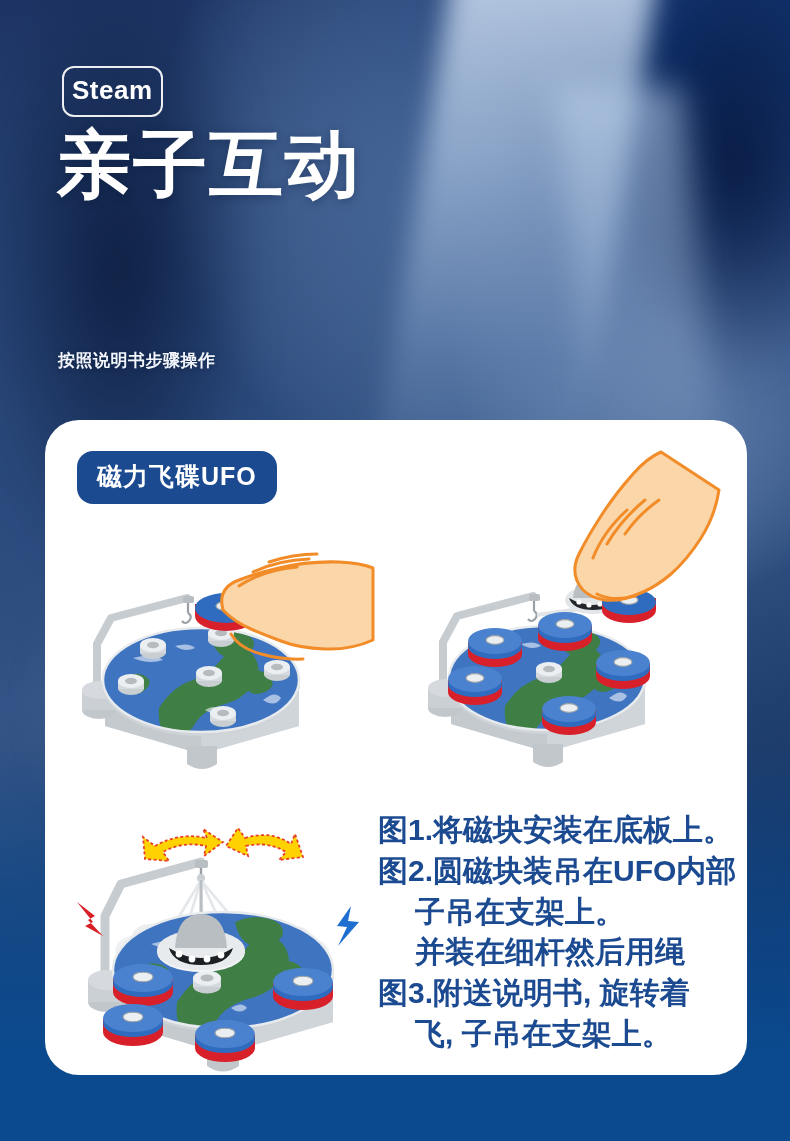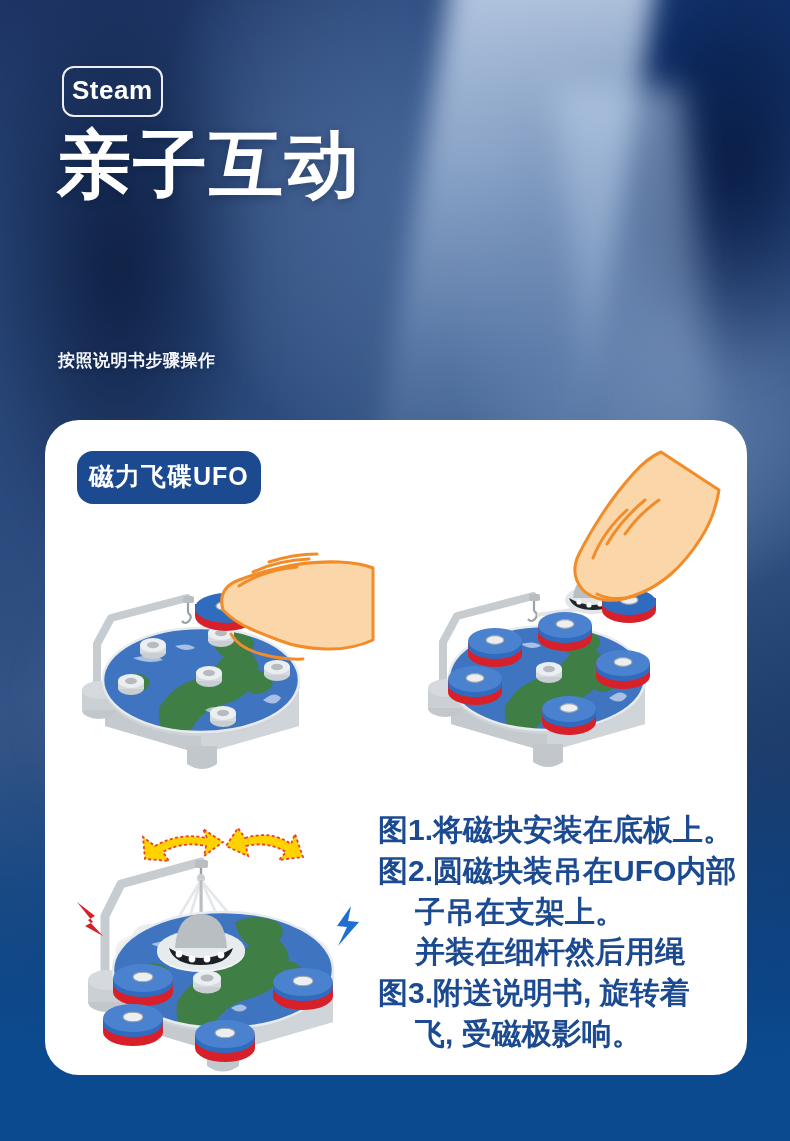--- a/index.html
+++ b/index.html
@@ -46,21 +46,21 @@
   .title.l1{top:128px;}
   .title.l2{top:216px;}
   .subtitle{position:absolute;left:58px;top:326px;color:#f2f6fc;
     font-size:17px;font-weight:bold;line-height:1.5;letter-spacing:.5px;
     text-shadow:0 1px 5px rgba(5,20,50,.45);margin-top:22px;}
 
   
   .card{position:absolute;left:45px;top:420px;width:702px;height:655px;
     background:#fff;border-radius:34px;overflow:hidden;}
   .chip{position:absolute;left:32px;top:31px;background:#1b4a91;color:#fff;
-    border-radius:16px;padding:9px 12px 11px;font-size:25px;font-weight:bold;letter-spacing:1px;}
+    border-radius:16px;padding:9px 20px 11px;font-size:25px;font-weight:bold;letter-spacing:1px;}
 
   .panel{position:absolute;}
   .p1{left:18px;top:120px;width:350px;height:250px;}
   .p2{left:352px;top:20px;width:350px;height:350px;}
   .p3{left:10px;top:360px;width:340px;height:290px;}
 
   .steps{position:absolute;left:333px;top:390px;width:350px;
     color:#1b4a91;font-size:30px;font-weight:bold;line-height:1.36;letter-spacing:0;}
   .steps div{white-space:nowrap;}
   .steps .ind{padding-left:37px;}
@@ -412,17 +412,17 @@
         <path d="M296 126 L282 146 L292 147 L283 166 L304 142 L293 141 Z" fill="#1f6fd0"></path>
       </svg>
     </div>
 
     <div class="steps">
       <div>图1.将磁块安装在底板上。</div>
       <div>图2.圆磁块装吊在UFO内部</div>
       <div class="ind">子吊在支架上。</div>
       <div class="ind">并装在细杆然后用绳</div>
       <div>图3.附送说明书, 旋转着</div>
-      <div class="ind">飞, 受磁极影响。</div>
+      <div class="ind">飞, 子吊在支架上。</div>
     </div>
 
   </div>
 </div>
 
 </body></html>

